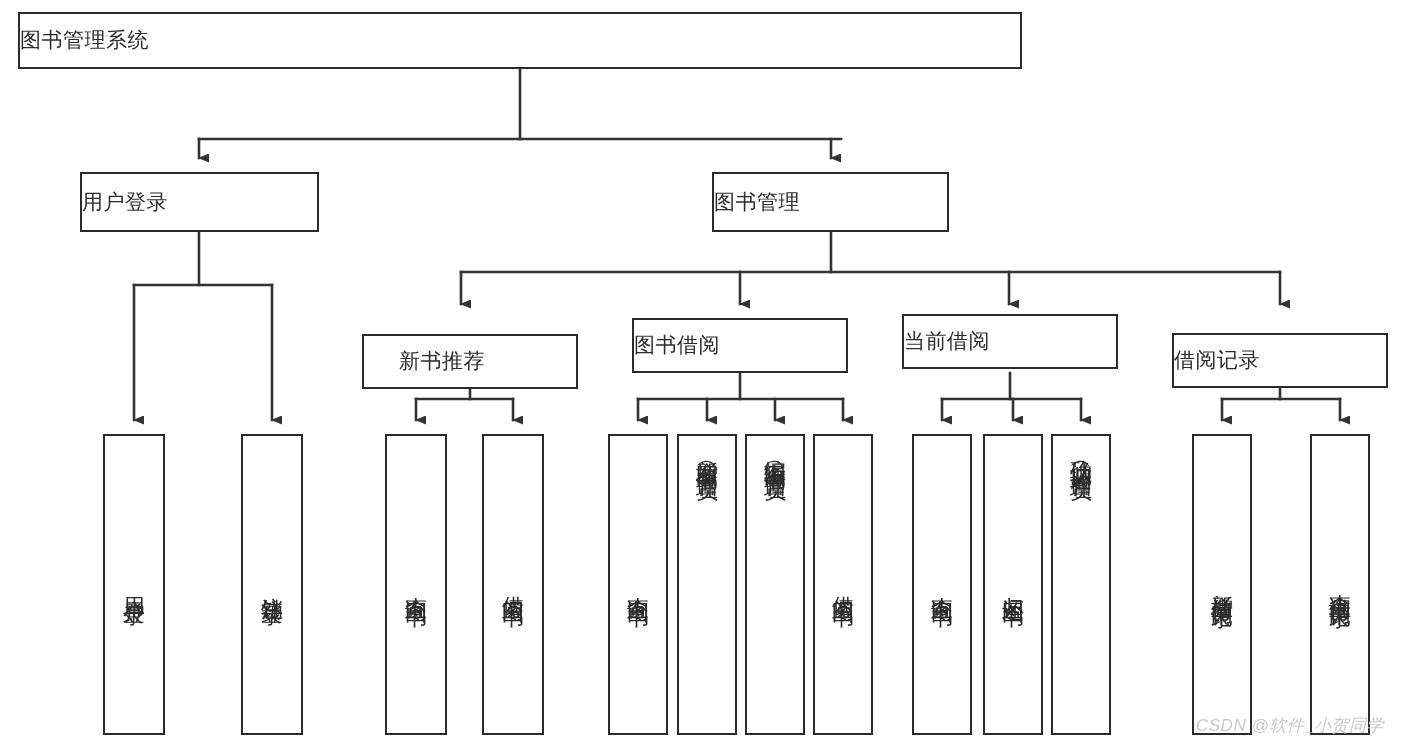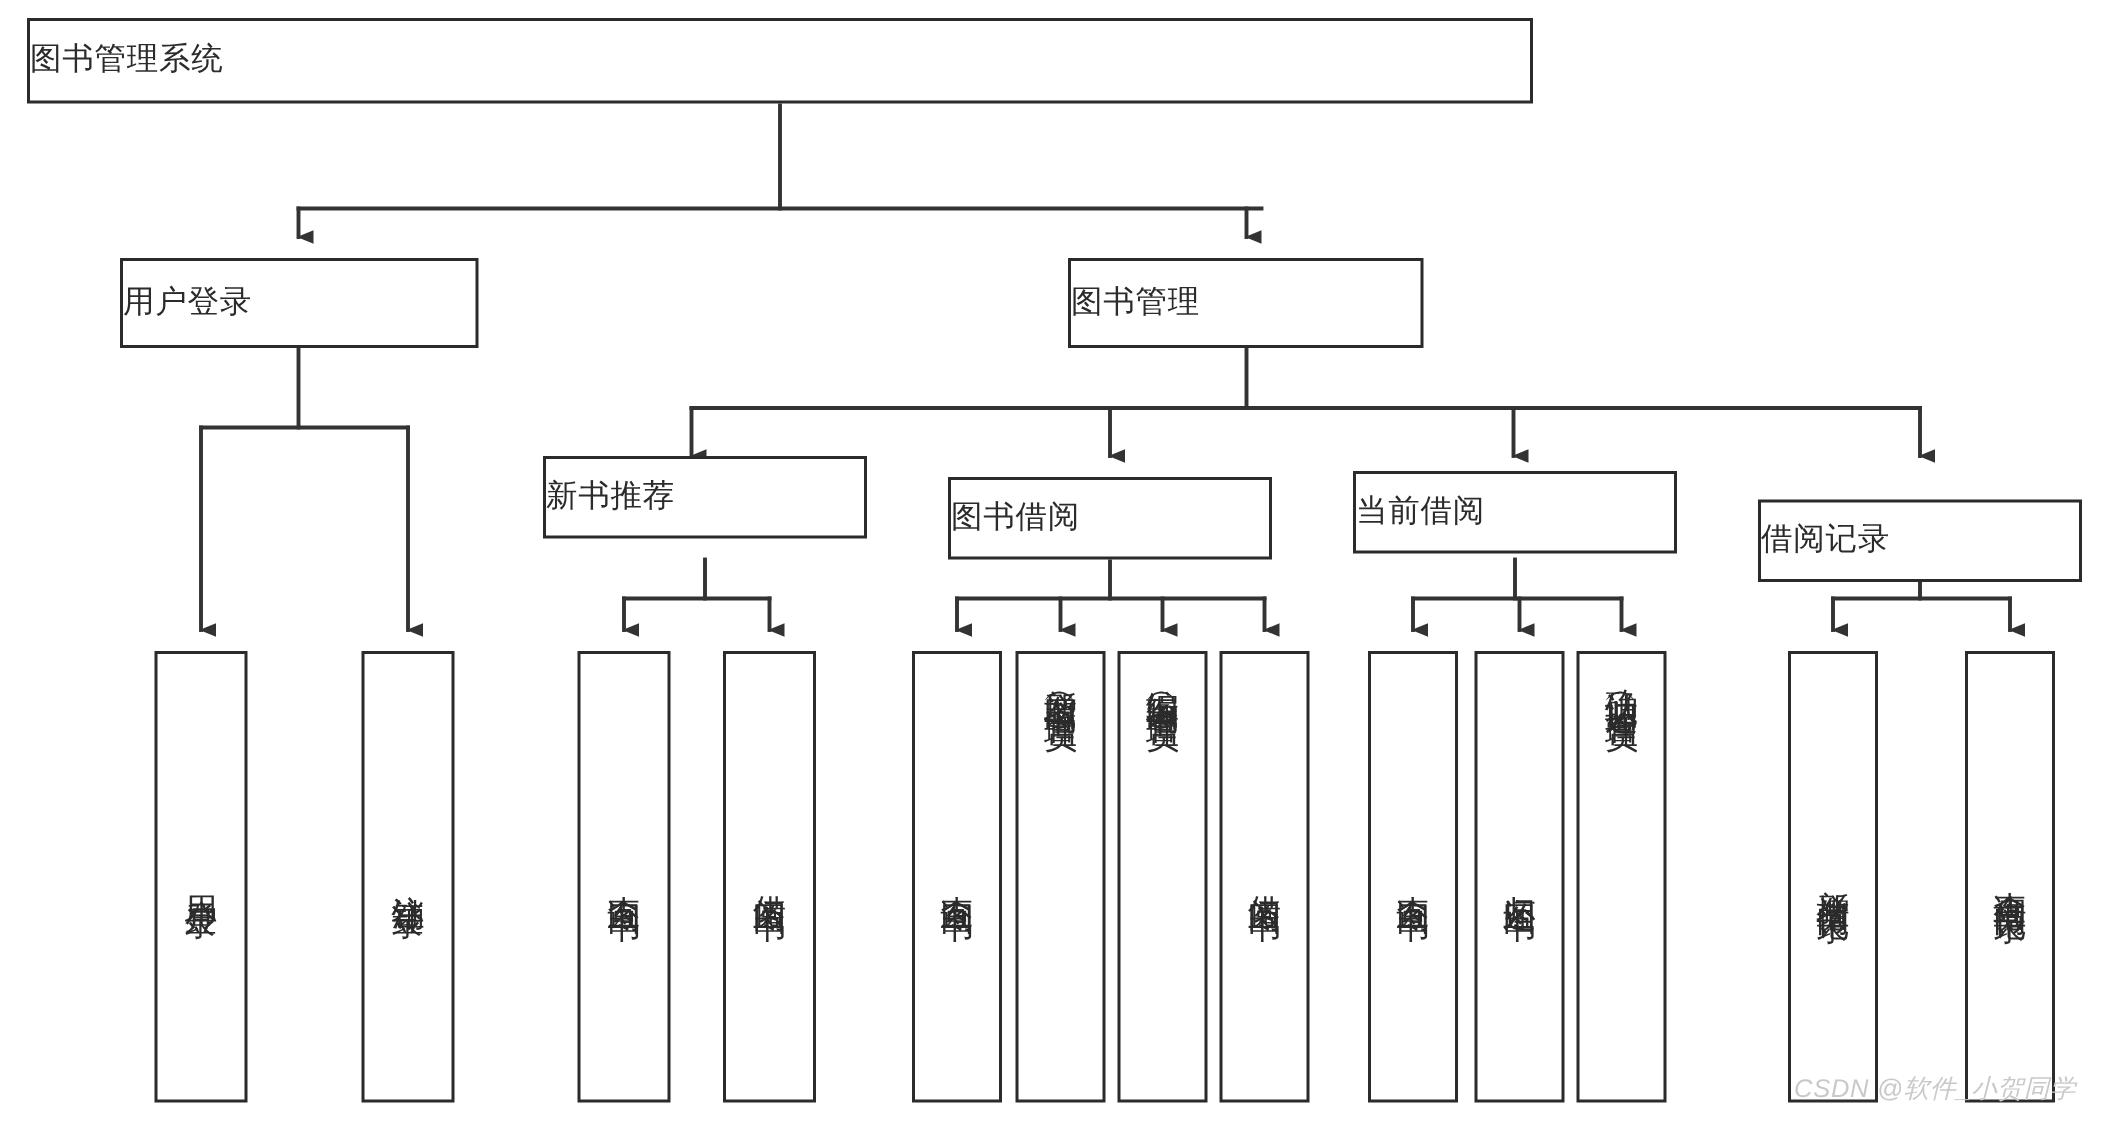--- a/index.html
+++ b/index.html
@@ -135,21 +135,21 @@
     <span class="node-label">图书管理系统</span>
   </div>
 
   <div class="node-box" id="node-l1-0" style="left: 80px; top: 172px; width: 239px; height: 60px;">
     <span class="node-label">用户登录</span>
   </div>
   <div class="node-box" id="node-l1-1" style="left: 712px; top: 172px; width: 237px; height: 60px;">
     <span class="node-label">图书管理</span>
   </div>
 
-  <div class="node-box" id="node-l2-0" style="left: 362px; top: 304px; width: 216px; height: 55px;">
+  <div class="node-box" id="node-l2-0" style="left: 362px; top: 334px; width: 216px; height: 55px; padding-left: 35px;">
     <span class="node-label">新书推荐</span>
   </div>
   <div class="node-box" id="node-l2-1" style="left: 632px; top: 318px; width: 216px; height: 55px;">
     <span class="node-label">图书借阅</span>
   </div>
   <div class="node-box" id="node-l2-2" style="left: 902px; top: 314px; width: 216px; height: 55px;">
     <span class="node-label">当前借阅</span>
   </div>
   <div class="node-box" id="node-l2-3" style="left: 1172px; top: 318px; width: 216px; height: 55px; margin-top: 15px;">
     <span class="node-label">借阅记录</span>

